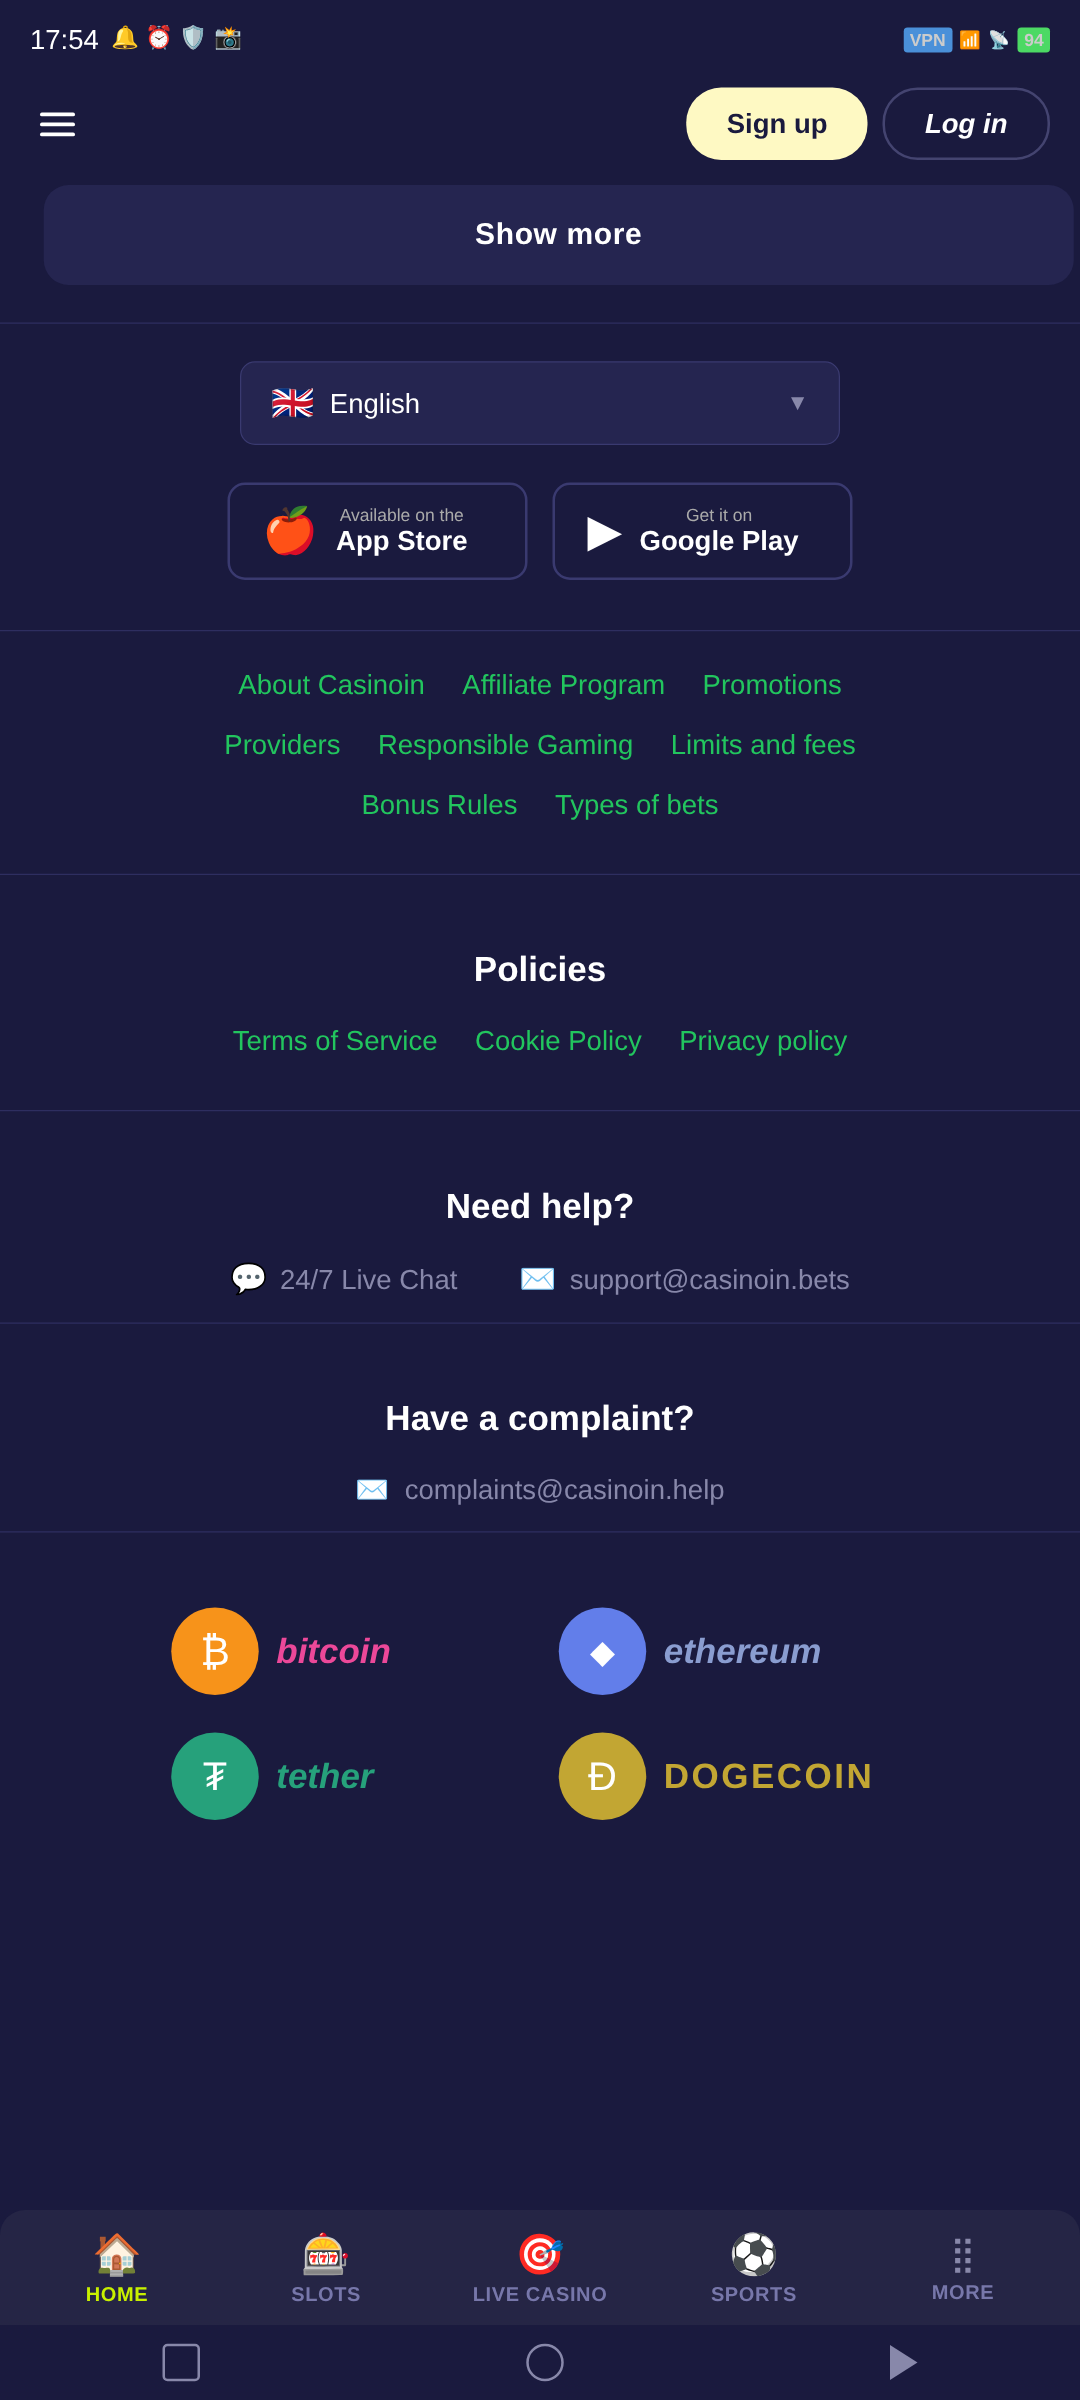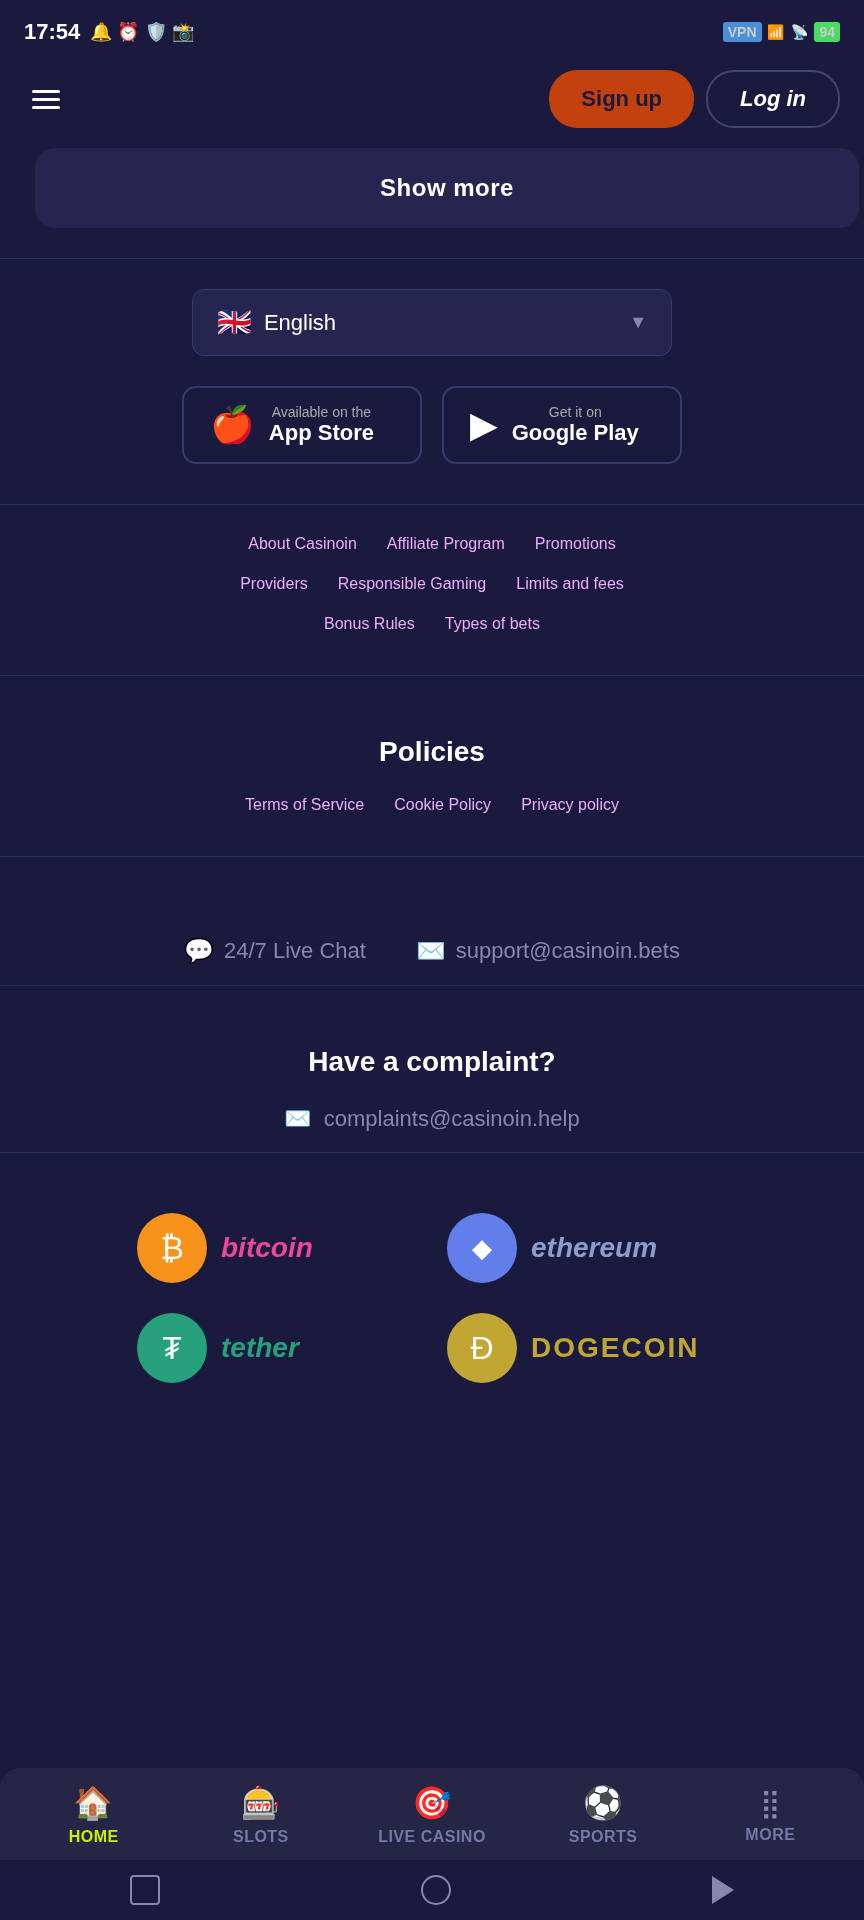--- a/index.html
+++ b/index.html
@@ -19,24 +19,24 @@
     .status-bar {
       display: flex;
       justify-content: space-between;
       align-items: center;
       padding: 14px 24px 10px;
       background: #1a1a3e;
       height: 60px;
     }
     .status-left {
       display: flex;
-      align-items: center;
+      align-items: flex-start;
       gap: 10px;
       font-size: 22px;
-      font-weight: 700;
+      font-weight: 400;
       color: #fff;
     }
     .status-icons {
       display: flex;
       align-items: center;
       gap: 6px;
       font-size: 16px;
     }
     .status-icons span { color: #ccc; font-size: 14px; }
     .vpn-badge {
@@ -76,21 +76,21 @@
       width: 28px;
       height: 3px;
       background: #fff;
       border-radius: 2px;
     }
     .nav-buttons {
       display: flex;
       gap: 12px;
     }
     .btn-signup {
-      background: #c2410c;
+      background: #fef9c3;
       color: #1a1a3e;
       border: none;
       border-radius: 28px;
       padding: 14px 32px;
       font-size: 22px;
       font-weight: 700;
       cursor: pointer;
     }
     .btn-login {
       background: transparent;
@@ -187,22 +187,22 @@
       color: #fff;
     }
     .links-row {
       display: flex;
       justify-content: center;
       gap: 30px;
       margin-bottom: 22px;
       flex-wrap: wrap;
     }
     .link-item {
-      font-size: 16px;
-      color: #f0abfc;
+      font-size: 22px;
+      color: #22c55e;
       cursor: pointer;
       text-decoration: none;
     }
 
     
     .policies-section {
       padding: 30px 20px 20px;
       text-align: center;
     }
 
@@ -432,20 +432,21 @@
   <div class="links-row">
     <a class="link-item">Terms of Service</a>
     <a class="link-item">Cookie Policy</a>
     <a class="link-item">Privacy policy</a>
   </div>
 </div>
 
 <div class="divider"></div>
 
 <div class="help-section">
+  <h2 class="section-title">Need help?</h2>
   <div class="help-contact-row">
     <div class="help-contact-item">
       <span class="icon">💬</span>
       <span>24/7 Live Chat</span>
     </div>
     <div class="help-contact-item">
       <span class="icon">✉️</span>
       <span>support@casinoin.bets</span>
     </div>
   </div>

